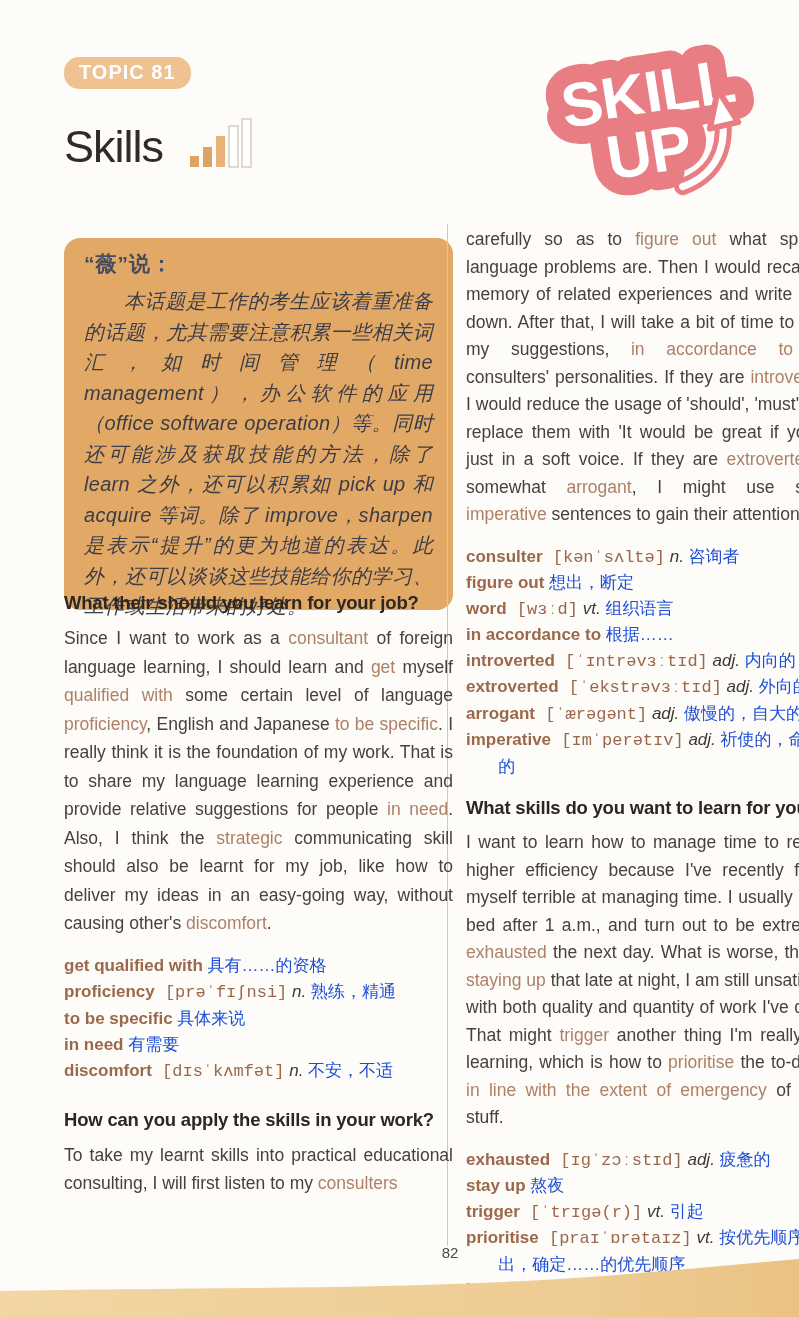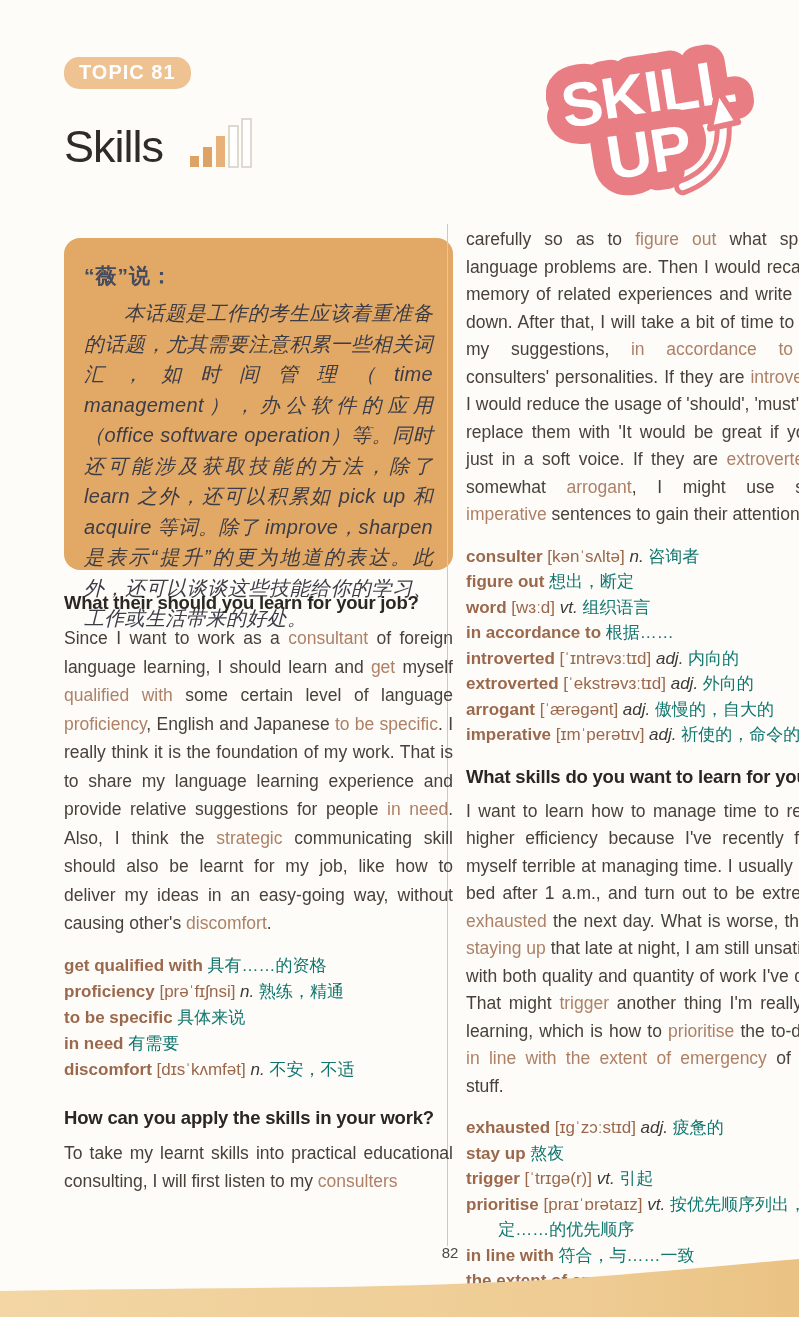--- a/index.html
+++ b/index.html
@@ -22,23 +22,23 @@
   .page-title{
     font-size:45px;line-height:52px;font-weight:500;color:#2f2b27;letter-spacing:-1px;
   }
   .bars-icon{margin-bottom:5px;}
 
   
   .logo{left:546px;top:30px;width:220px;height:182px;}
 
   
   .tip-box{
-    left:64px;top:238px;width:389px;height:332px;box-sizing:border-box;
+    left:64px;top:238px;width:389px;height:372px;box-sizing:border-box;
     background:var(--box_bg,#e2a966);
-    border-radius:16px;padding:22px 20px 12px;
+    border-radius:16px;padding:10px 20px 12px;
   }
   .tip-title{
     color:var(--box_title,#454a5c);font-size:21px;font-weight:bold;
     margin:2px 0 8px;letter-spacing:1px;
   }
   .tip-body{
     color:var(--box_text,#3c3c47);font-size:20px;line-height:30.5px;
     text-align:justify;text-indent:2em;letter-spacing:.3px;font-style:italic;
   }
 
@@ -56,23 +56,23 @@
     font-size:17.5px;line-height:28.5px;color:var(--body_text,#494139);
     text-align:justify;margin:0 0 15px;
   }
   .right-col .qa-answer{line-height:27.5px;}
   .hl, [data-name="highlighted-term"]{color:var(--highlight,#ae8066);}
 
   .vocab{margin:4px 0 24px;font-size:17px;line-height:26px;}
   .right-col .vocab{line-height:25.5px;margin-bottom:18px;}
   .vocab-item{padding-left:1.9em;text-indent:-1.9em;color:#403d3a;}
   .v-head{color:var(--vocab_head,#9b684c);font-weight:bold;}
-  .v-phon{color:var(--vocab_head,#9b684c);font-family:Liberation Sans, sans-serif;}
+  .v-phon{color:var(--vocab_head,#9b684c);font-family:Liberation Mono, monospace;}
   .v-pos{font-style:italic;color:#3b3835;}
-  .v-def{color:#0f766e;margin-top:39px;}
+  .v-def{color:#1d4ed8;margin-top:39px;}
 
   .page-num{left:420px;top:1244px;width:60px;text-align:center;
     font-size:15px;color:#4c4a47;}
   .bottom-band{left:0;top:1257px;width:799px;height:60px;}
 </style>
 </head>
 <body data-name="page">
 
 <div class="abs topic-badge" data-name="topic-badge">TOPIC 81</div>
 

